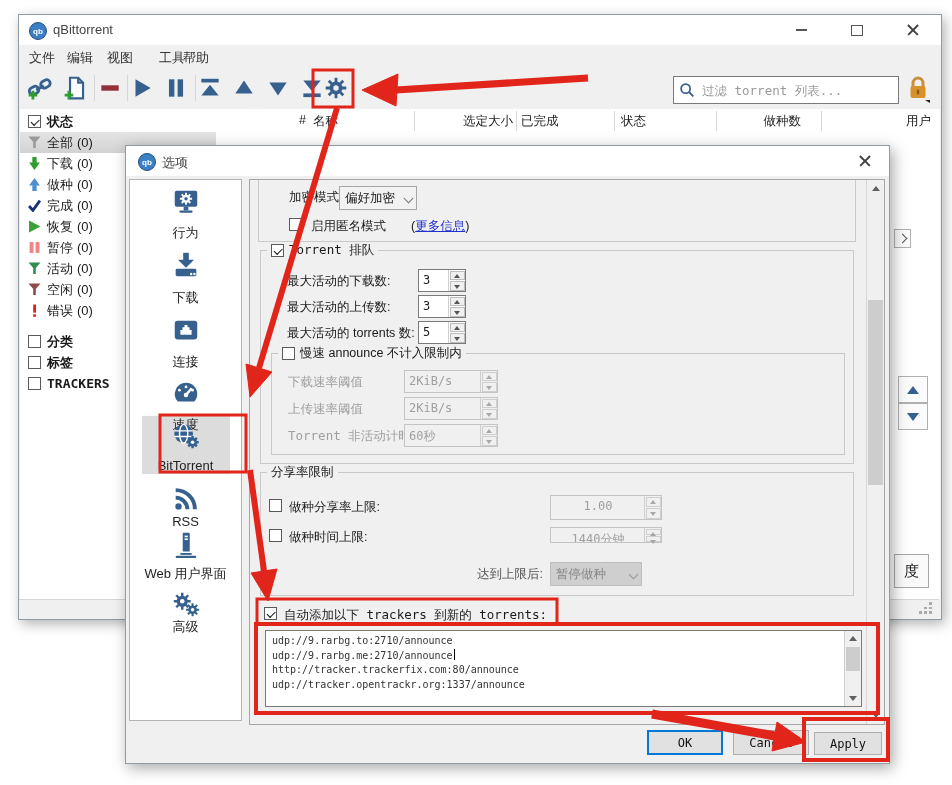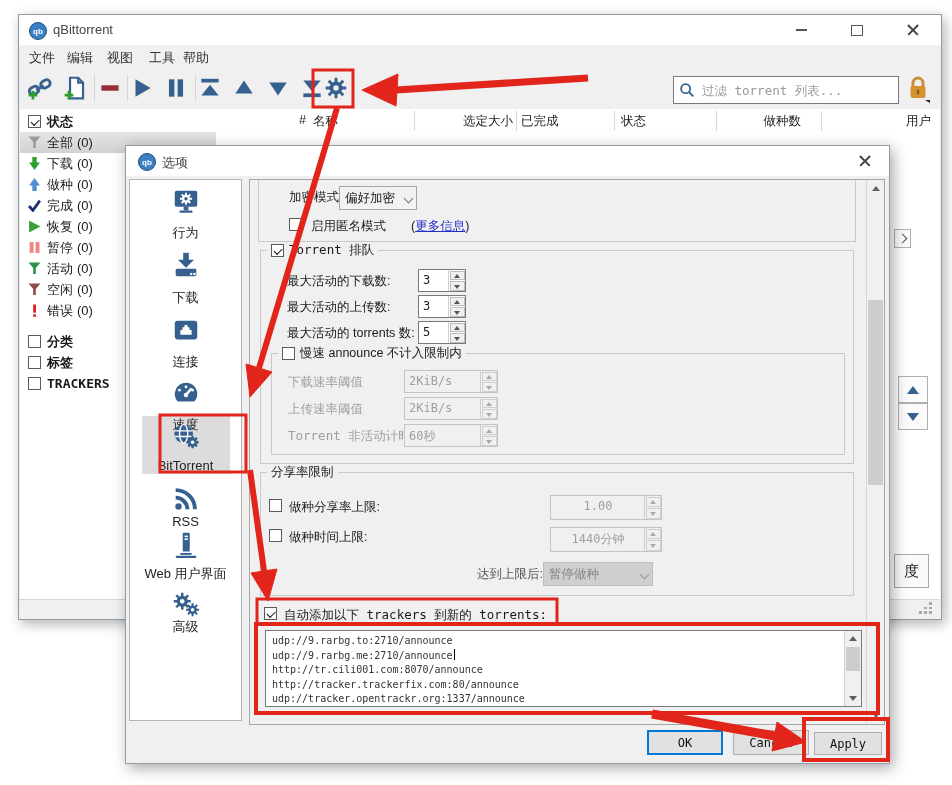--- a/index.html
+++ b/index.html
@@ -116,21 +116,21 @@
           <span class="glyph-max"></span>
         </div>
       <div class="abs ctl" style="left:880px;top:5px;">
           <span class="glyph-x"></span>
         </div>
     </div>
 
     <div class="abs menu-item" style="left:10px;">文件</div>
     <div class="abs menu-item" style="left:48px;">编辑</div>
     <div class="abs menu-item" style="left:88px;">视图</div>
-    <div class="abs menu-item" style="left:130px;text-align:right;">工具</div>
+    <div class="abs menu-item" style="left:140px;text-align:right;">工具</div>
     <div class="abs menu-item" style="left:164px;">帮助</div>
 
     <div class="abs tbtn" style="left:8px;">
       <svg viewBox="0 0 24 24" width="26" height="26">
           <g fill="none" stroke="#36618e" stroke-width="2.6">
             <rect x="2" y="11" width="9" height="6.5" rx="3.2" transform="rotate(-28 6.5 14.2)"></rect>
             <rect x="12.5" y="5" width="9" height="6.5" rx="3.2" transform="rotate(-28 17 8.2)"></rect>
             <path d="M8.5 13.8l7-3.8"></path>
           </g>
           <g stroke="#2f9e2f" stroke-width="2.6">
@@ -531,44 +531,43 @@
         <span class="lbl" style="left:28px;top:26px;">做种分享率上限:</span>
         <div class="spin dis ctr" style="left:289px;top:22px;width:112px;height:25px;">
             <span class="v">1.00</span>
             <span class="sbtns">
               <span class="su"></span>
               <span class="sd"></span>
             </span>
           </div>
         <span class="cb" style="position:absolute;left:8px;top:56px;"></span>
         <span class="lbl" style="left:28px;top:56px;">做种时间上限:</span>
-        <div class="spin dis ctr" style="left:289px;top:54px;width:112px;height:25px;">
+        <div class="spin dis ctr" style="left:289px;top:54px;width:112px;height:16px;">
             <span class="v">1440分钟</span>
             <span class="sbtns">
               <span class="su"></span>
               <span class="sd"></span>
             </span>
           </div>
         <span class="lbl dis" style="left:197px;top:93px;width:85px;text-align:right;color:#555;">达到上限后:</span>
-        <div class="dd dis" style="left:282px;top:89px;width:110px;">
+        <div class="dd dis" style="left:289px;top:89px;width:92px;">
           <span class="v">暂停做种</span>
           <span class="c">
               <span class="chev" style="border-color:#999;"></span>
             </span>
         </div>
       </div>
 
       <span class="cb on" style="position:absolute;left:14px;top:427px;"></span>
       <span class="lbl mono" style="left:34px;top:427px;font-size:12.5px;">自动添加以下 trackers 到新的 torrents:</span>
 
       <div id="trk-box">
         <div id="trk-lines" class="mono">
           <div>udp://9.rarbg.to:2710/announce</div>
           <div><span>udp://9.rarbg.me:2710/announce</span><span class="caret"></span></div>
-          <div>http://tr.cili001.com:8070/announce</div>
           <div>http://tracker.trackerfix.com:80/announce</div>
           <div>udp://tracker.opentrackr.org:1337/announce</div>
         </div>
         <div class="vsb" style="right:0;width:16px;border-left:1px solid #d0d0d0;">
           <div class="sb-btn" style="top:0;height:15px;">
               <span class="tri-up-s"></span>
             </div>
           <div class="sb-thumb" style="top:16px;height:24px;"></div>
           <div class="sb-btn" style="bottom:0;height:15px;">
               <span class="tri-dn-s"></span>

